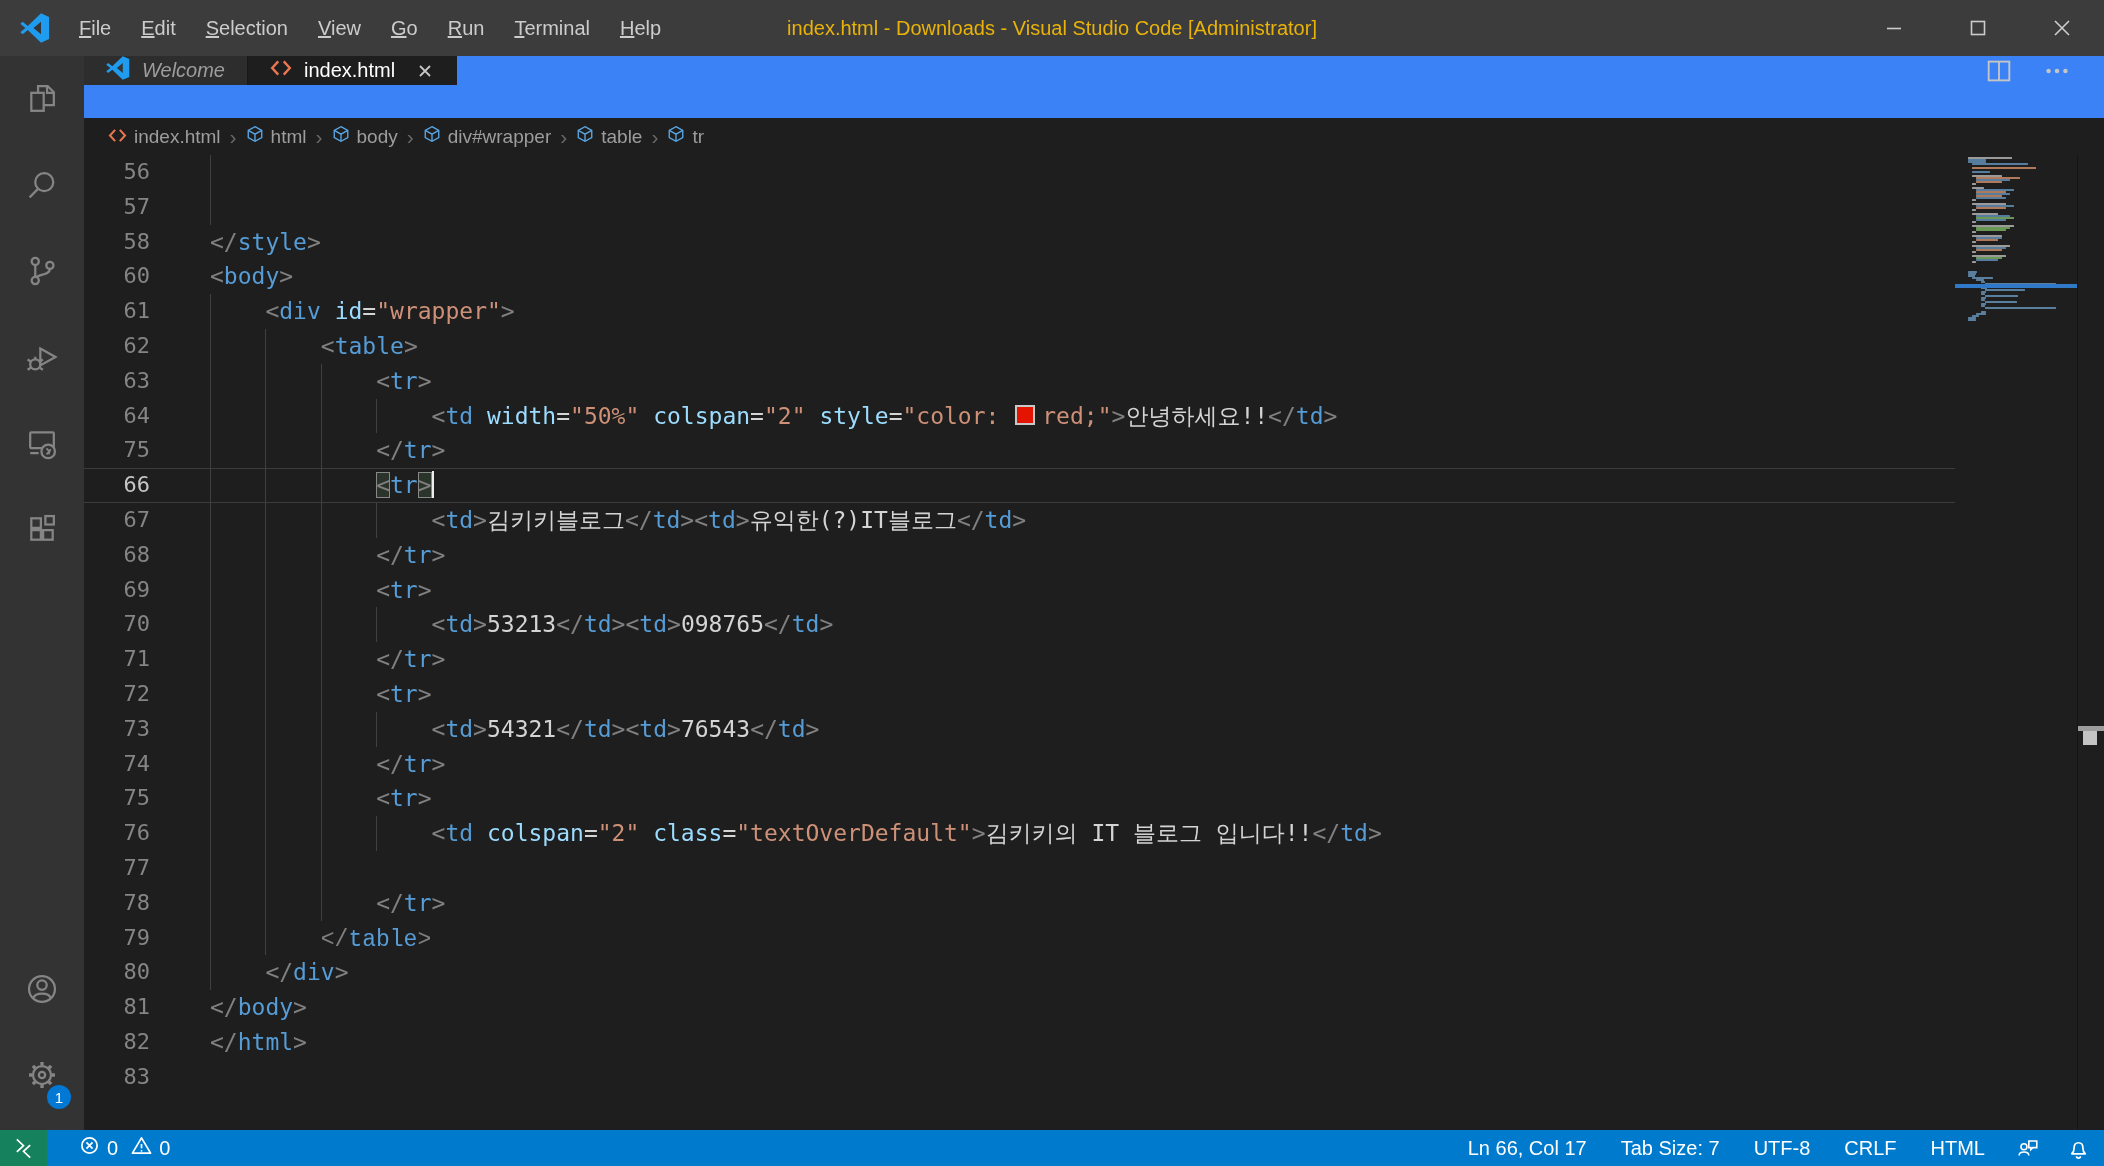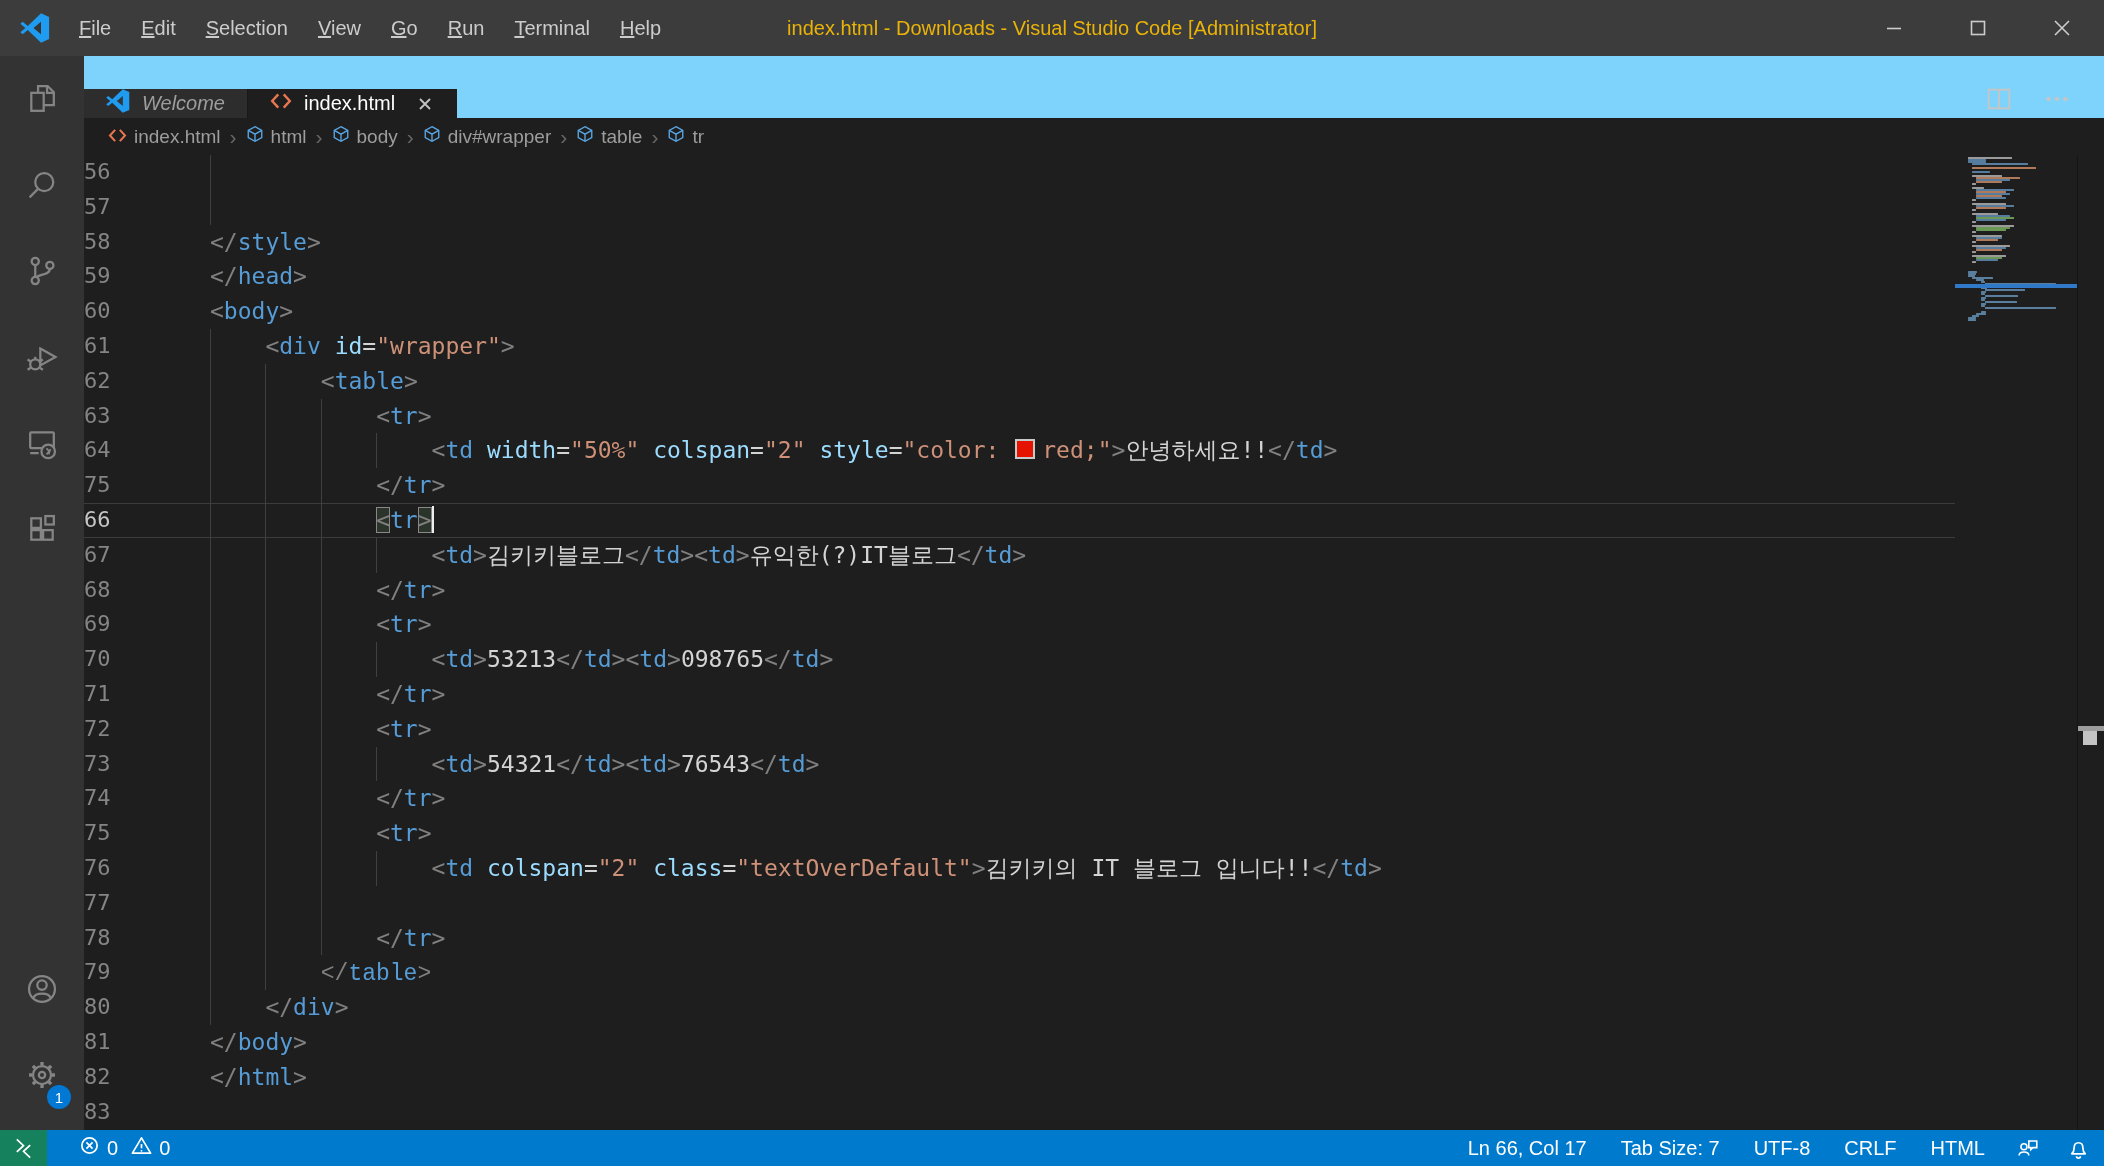--- a/index.html
+++ b/index.html
@@ -21,39 +21,39 @@
   .main{flex:1;display:flex;min-height:0;}
   .activitybar{flex:0 0 84px;background:#333333;display:flex;flex-direction:column;align-items:center;padding-bottom:12px;}
   .ab-item{width:84px;height:86px;display:flex;align-items:center;justify-content:center;position:relative;}
   .ab-item.push{margin-top:auto;}
   .ab-badge{position:absolute;right:13px;bottom:9px;width:24px;height:24px;border-radius:50%;
             background:#0078d4;color:#ffffff;font-size:15px;display:flex;align-items:center;justify-content:center;}
 
   .editor-col{flex:1;display:flex;flex-direction:column;background:#1e1e1e;min-width:0;}
 
   
-  .tabbar{flex:0 0 62px;background:#7dd3fc;display:flex;align-items:flex-end;}
+  .tabbar{flex:0 0 62px;background:#3b82f6;display:flex;align-items:flex-start;}
   .tab{display:flex;align-items:center;gap:12px;padding:0 22px;font-size:20px;}
   .tab.inactive{background:#2d2d2d;color:#9d9d9d;font-style:italic;border-right:1px solid #191919;}
   .tab.active{background:#1e1e1e;color:#ffffff;}
   .tab-close{display:flex;align-items:center;margin-left:8px;}
   .tab-actions{margin-left:auto;display:flex;align-items:center;gap:28px;padding-right:32px;}
 
   
   .breadcrumb{flex:0 0 37px;display:flex;align-items:center;padding-left:24px;font-size:19px;color:#9d9d9d;}
   .bc-item{display:flex;align-items:center;gap:7px;}
   .bc-sep{color:#696969;font-size:21px;padding:0 9px;}
 
   
   .editor{flex:1;position:relative;font-family:"DejaVu Sans Mono","Liberation Mono",monospace;font-size:23px;overflow:hidden;}
   .rows{position:absolute;left:0;top:0;right:149px;}
   .row{height:34.8px;line-height:34.8px;display:flex;position:relative;}
   .row.current::before{content:"";position:absolute;left:0;right:0;top:0;height:1px;background:#3c3c3c;}
   .row.current::after{content:"";position:absolute;left:0;right:0;bottom:0;height:1px;background:#3c3c3c;}
-  .gutter{flex:0 0 66px;text-align:left;color:#858585;font-size:22px;}
+  .gutter{flex:0 0 66px;text-align:right;color:#858585;font-size:22px;}
   .gutter.active{color:#c6c6c6;}
   .content{flex:1;margin-left:60px;position:relative;}
   .guide{position:absolute;top:0;bottom:0;width:1px;background:#404040;}
   .codetext{white-space:pre;display:inline-block;position:relative;}
   .tok-p{color:#808080;} .tok-t{color:#569cd6;} .tok-a{color:#9cdcfe;}
   .tok-s{color:#ce9178;} .tok-x{color:#d4d4d4;}
   .pm{outline:1px solid #888888;outline-offset:-1px;background:rgba(90,130,90,0.22);}
   .swatch{display:inline-block;width:16px;height:16px;background:#e51400;border:2px solid #c8c8c8;
           vertical-align:-1px;margin:0 7px 0 2px;}
   .cursor{display:inline-block;width:2px;height:27px;background:#eeeeee;vertical-align:-5px;}
@@ -316,24 +316,20 @@
               <div class="gutter">56</div>
               <div class="content"><i class="guide" style="left: 0px;"></i><span class="codetext" style="padding-left: 0px;"></span></div>
             </div>
             <div class="row">
               <div class="gutter">57</div>
               <div class="content"><i class="guide" style="left: 0px;"></i><span class="codetext" style="padding-left: 0px;"></span></div>
             </div>
             <div class="row">
               <div class="gutter">58</div>
               <div class="content"><span class="codetext" style="padding-left: 0px;"><span class="tok-p">&lt;/</span><span class="tok-t">style</span><span class="tok-p">&gt;</span></span></div>
-            </div>
-            <div class="row">
-              <div class="gutter">59</div>
-              <div class="content"><span class="codetext" style="padding-left: 0px;"><span class="tok-p">&lt;/</span><span class="tok-t">head</span><span class="tok-p">&gt;</span></span></div>
             </div>
             <div class="row">
               <div class="gutter">60</div>
               <div class="content"><span class="codetext" style="padding-left: 0px;"><span class="tok-p">&lt;</span><span class="tok-t">body</span><span class="tok-p">&gt;</span></span></div>
             </div>
             <div class="row">
               <div class="gutter">61</div>
               <div class="content"><i class="guide" style="left: 0px;"></i><span class="codetext" style="padding-left: 55.384px;"><span class="tok-p">&lt;</span><span class="tok-t">div</span><span class="tok-x"> </span><span class="tok-a">id</span><span class="tok-x">=</span><span class="tok-s">"wrapper"</span><span class="tok-p">&gt;</span></span></div>
             </div>
             <div class="row">

